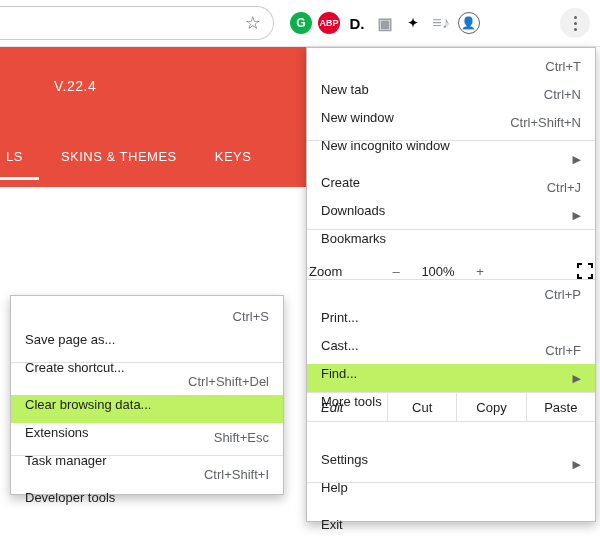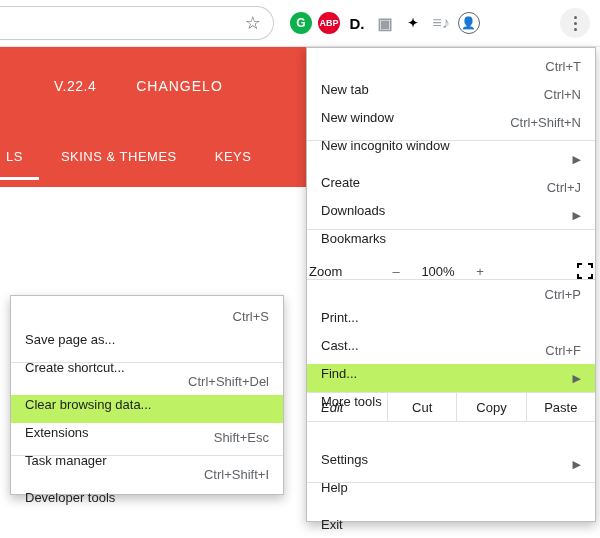--- a/index.html
+++ b/index.html
@@ -73,21 +73,20 @@
       <div class="kebab-dot"></div>
         <div class="kebab-dot"></div>
         <div class="kebab-dot"></div>
     </div>
   </div>
 </div>
 
 <div class="page">
   <div class="redsec row1">
     <span class="ver">V.22.4</span>
-    <span class="change">CHANGELO</span>
   </div>
   <div class="redsec row2">
     <span class="tab-item tab-underline">LS</span>
     <span class="tab-item">SKINS &amp; THEMES</span>
     <span class="tab-item">KEYS</span>
   </div>
 </div>
 
 <div class="menu">
   <div class="mi">

